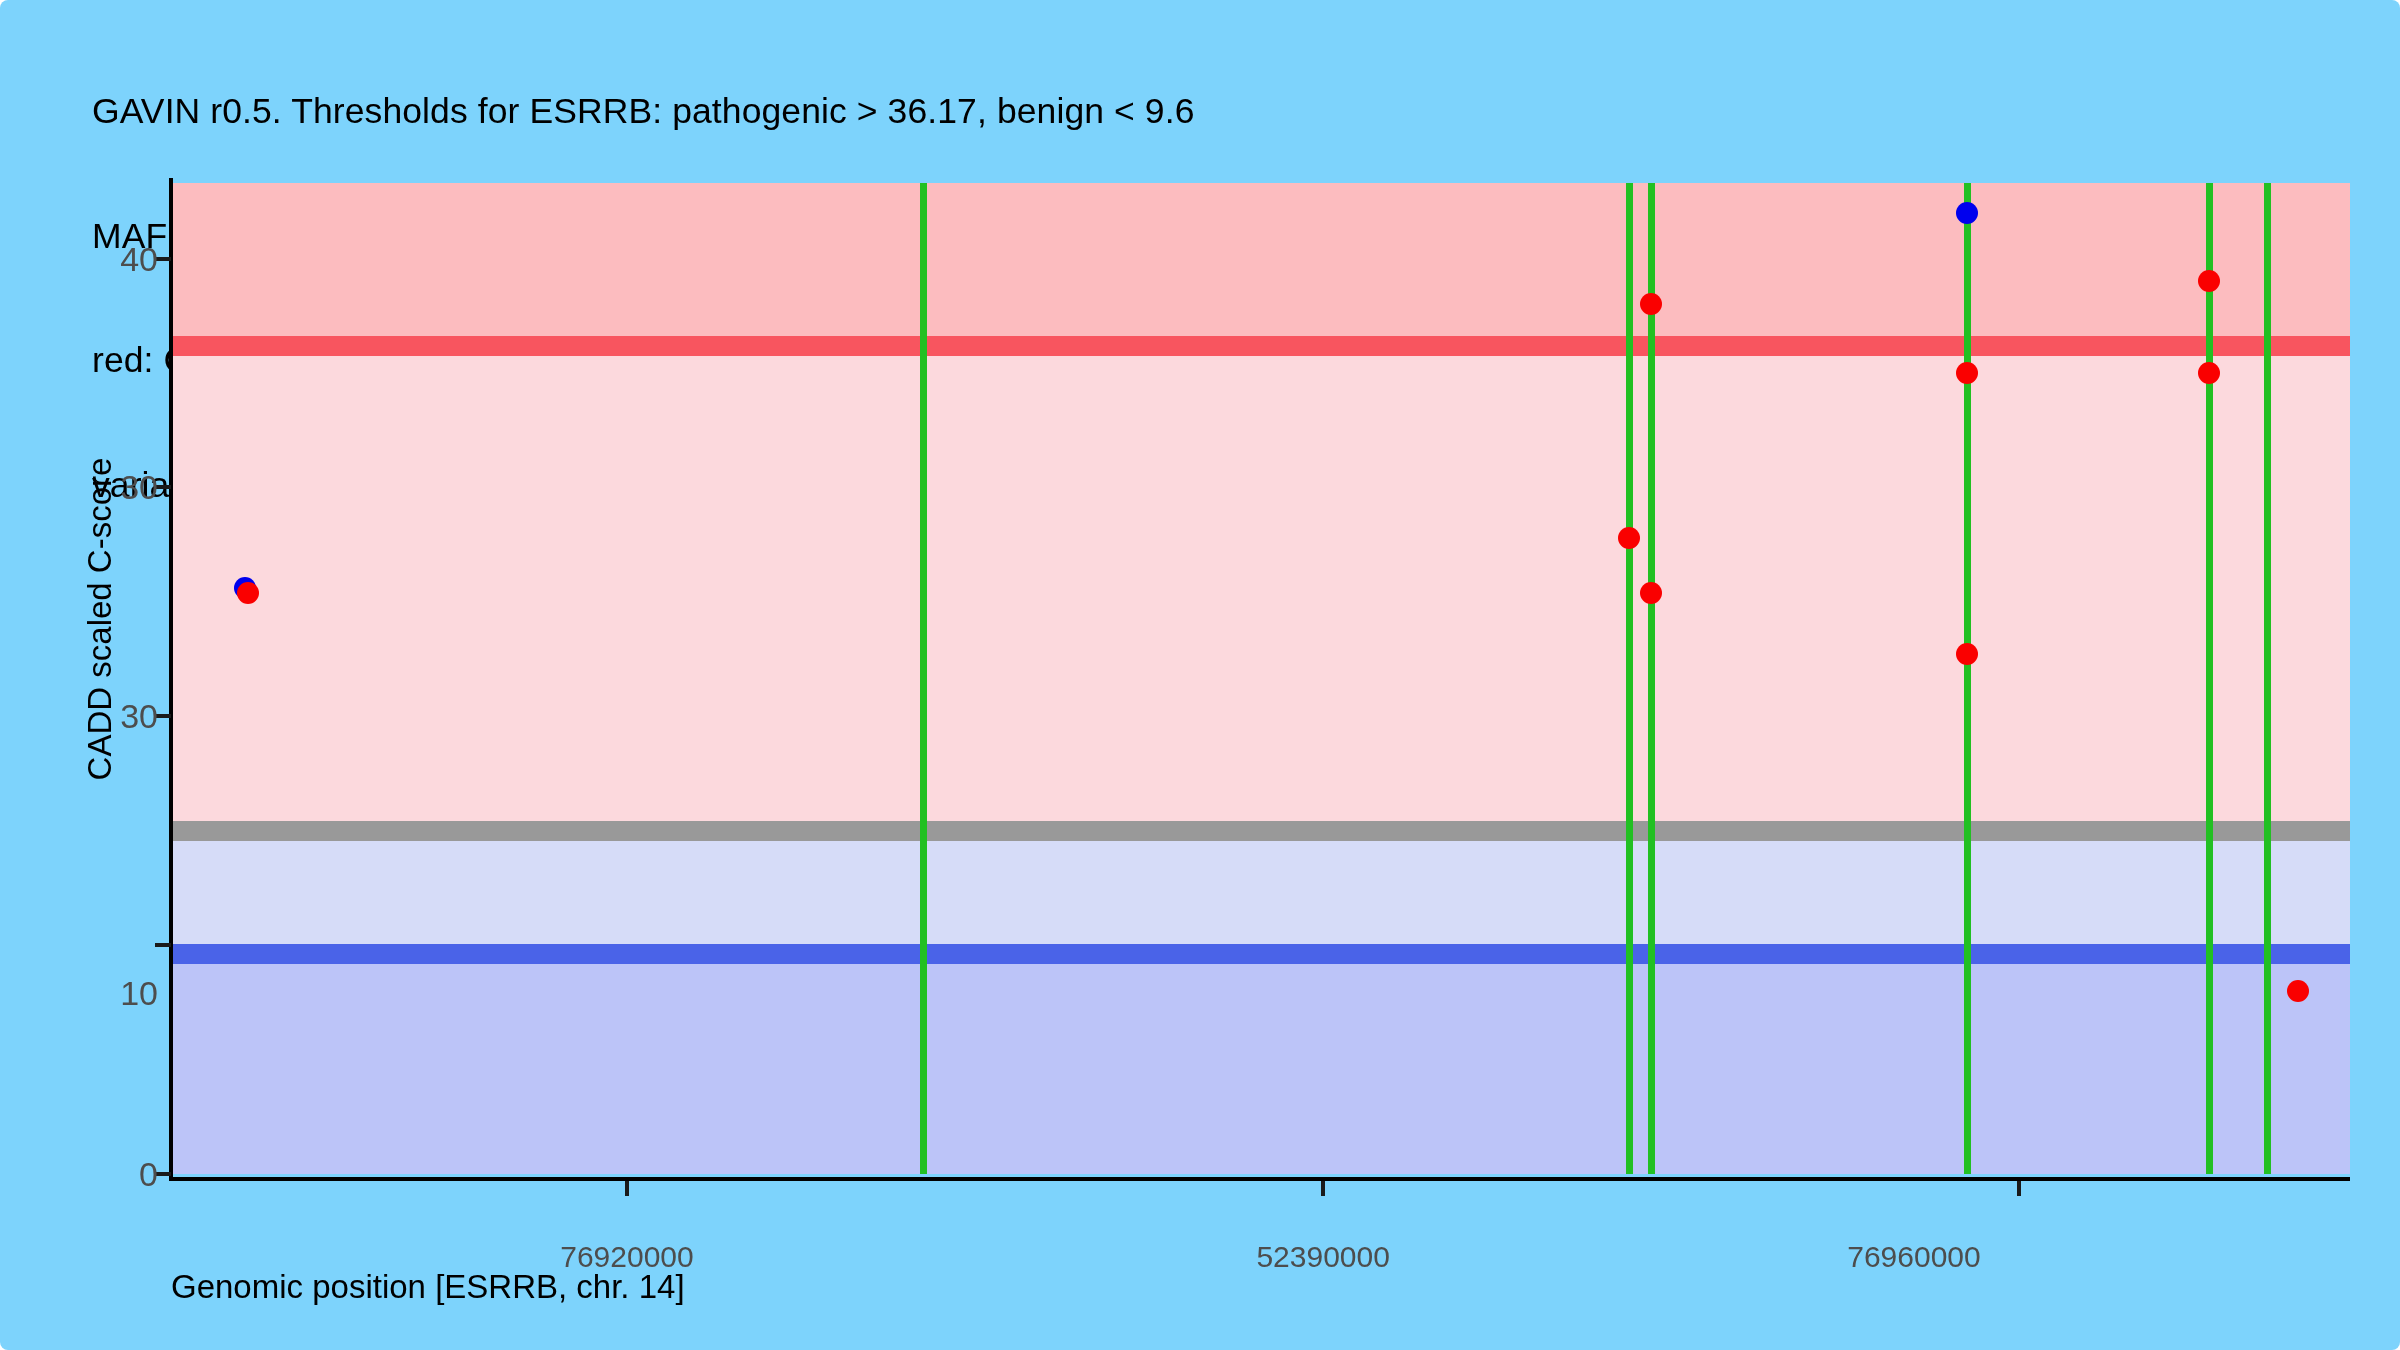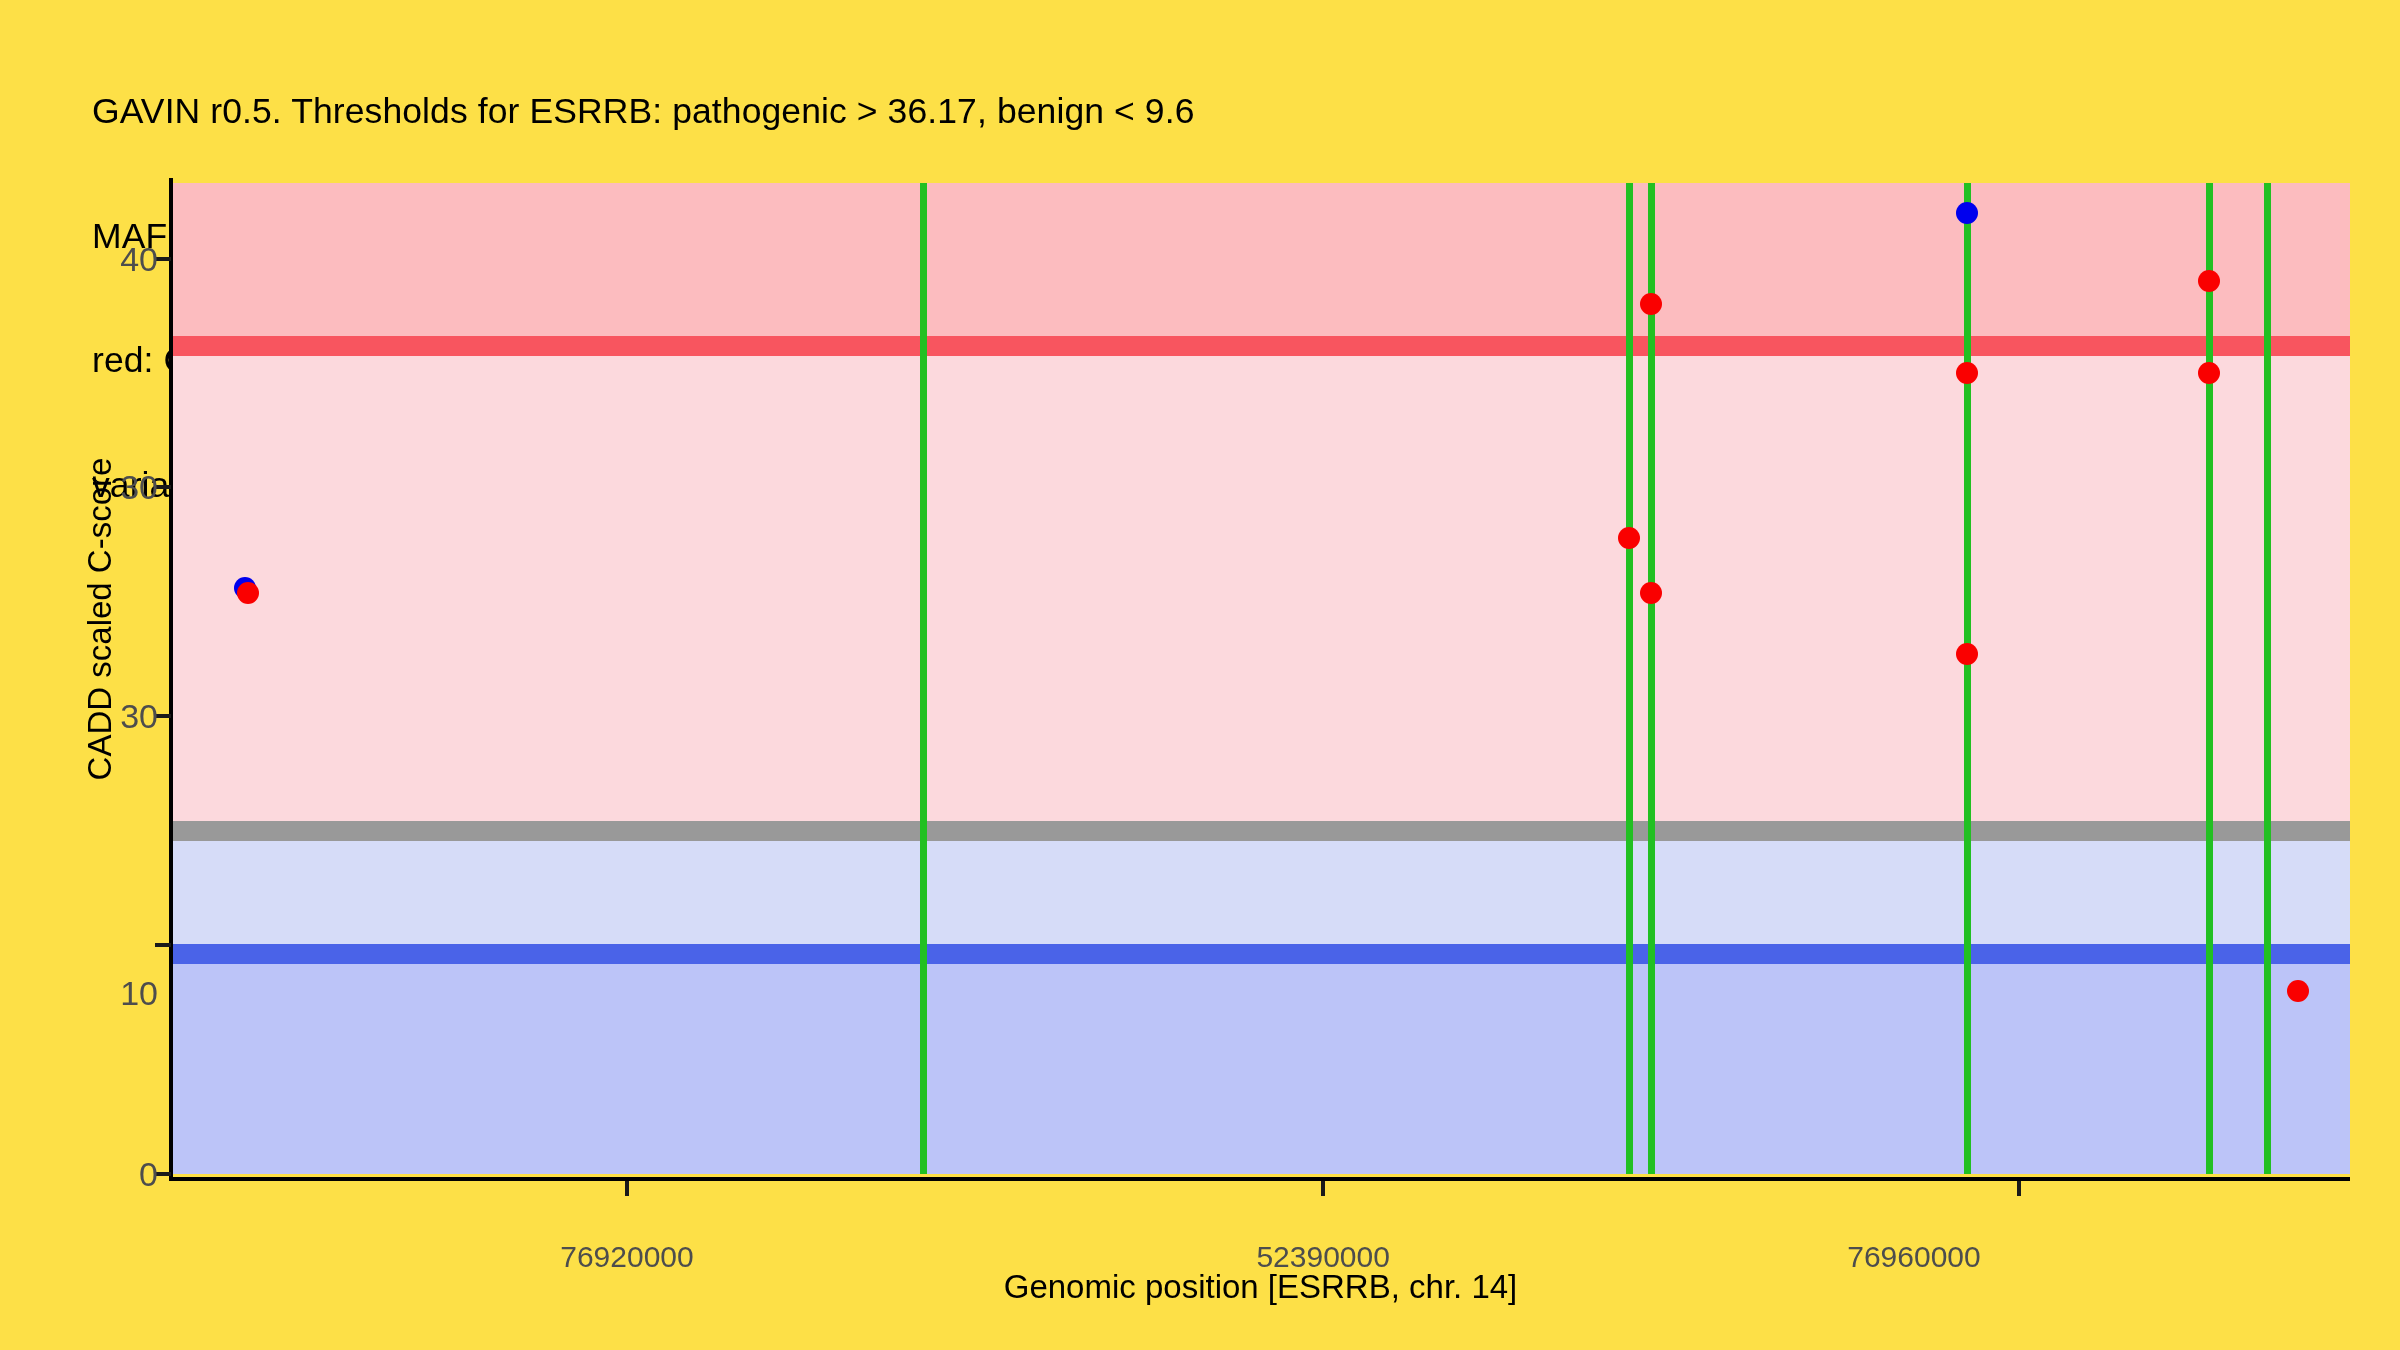--- a/index.html
+++ b/index.html
@@ -13,21 +13,22 @@
     font-family: "Liberation Sans", sans-serif;
     overflow: hidden;
     position: relative;
   }
 
   #figure {
     position: absolute;
     left: 0; top: 0;
     width: 2400px;
     height: 1350px;
-    background: #fde047;
+    background: #7dd3fc;
+    border-radius: 8px;
   }
 
   
   #title-block {
     position: absolute;
     left: 92px;
     top: 8px;
     width: 2250px;
     color: #000000;
     font-size: 35.5px;
@@ -145,21 +146,21 @@
     font-size: 33px;
     color: #000000;
     transform: rotate(-90deg);
     transform-origin: center center;
   }
   #xlab {
     position: absolute;
     left: 171px;
     top: 1268px;
     width: 2179px;
-    text-align: center;
+    text-align: left;
     font-size: 33px;
     color: #000000;
   }
 </style>
 </head>
 <body>
 
 <div id="figure">
 
   <div id="title-block">

